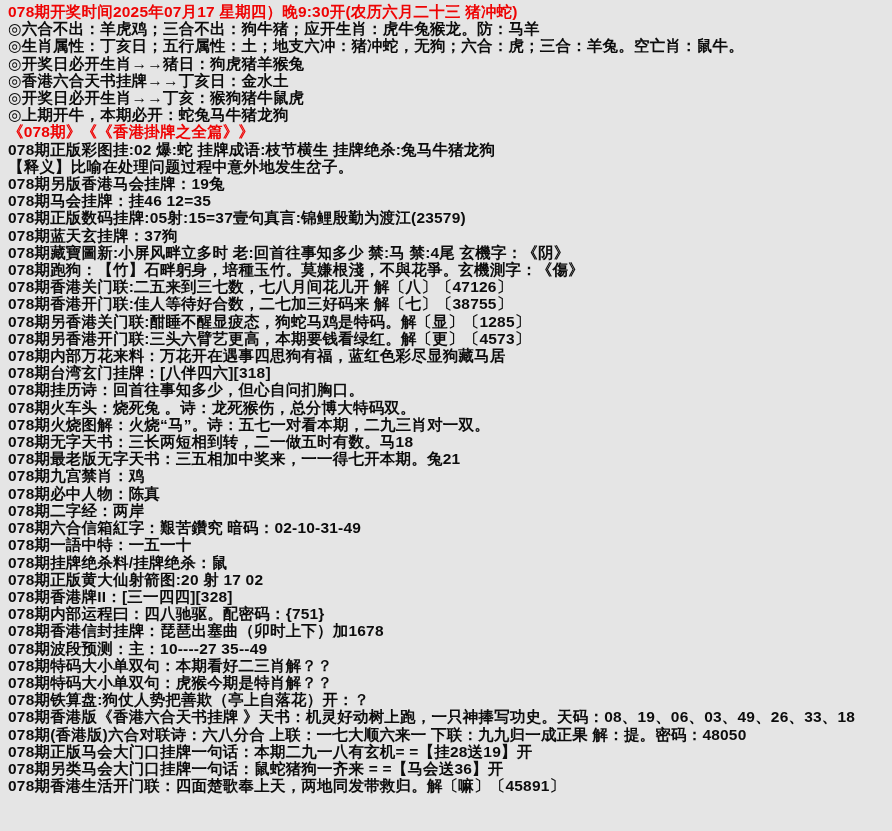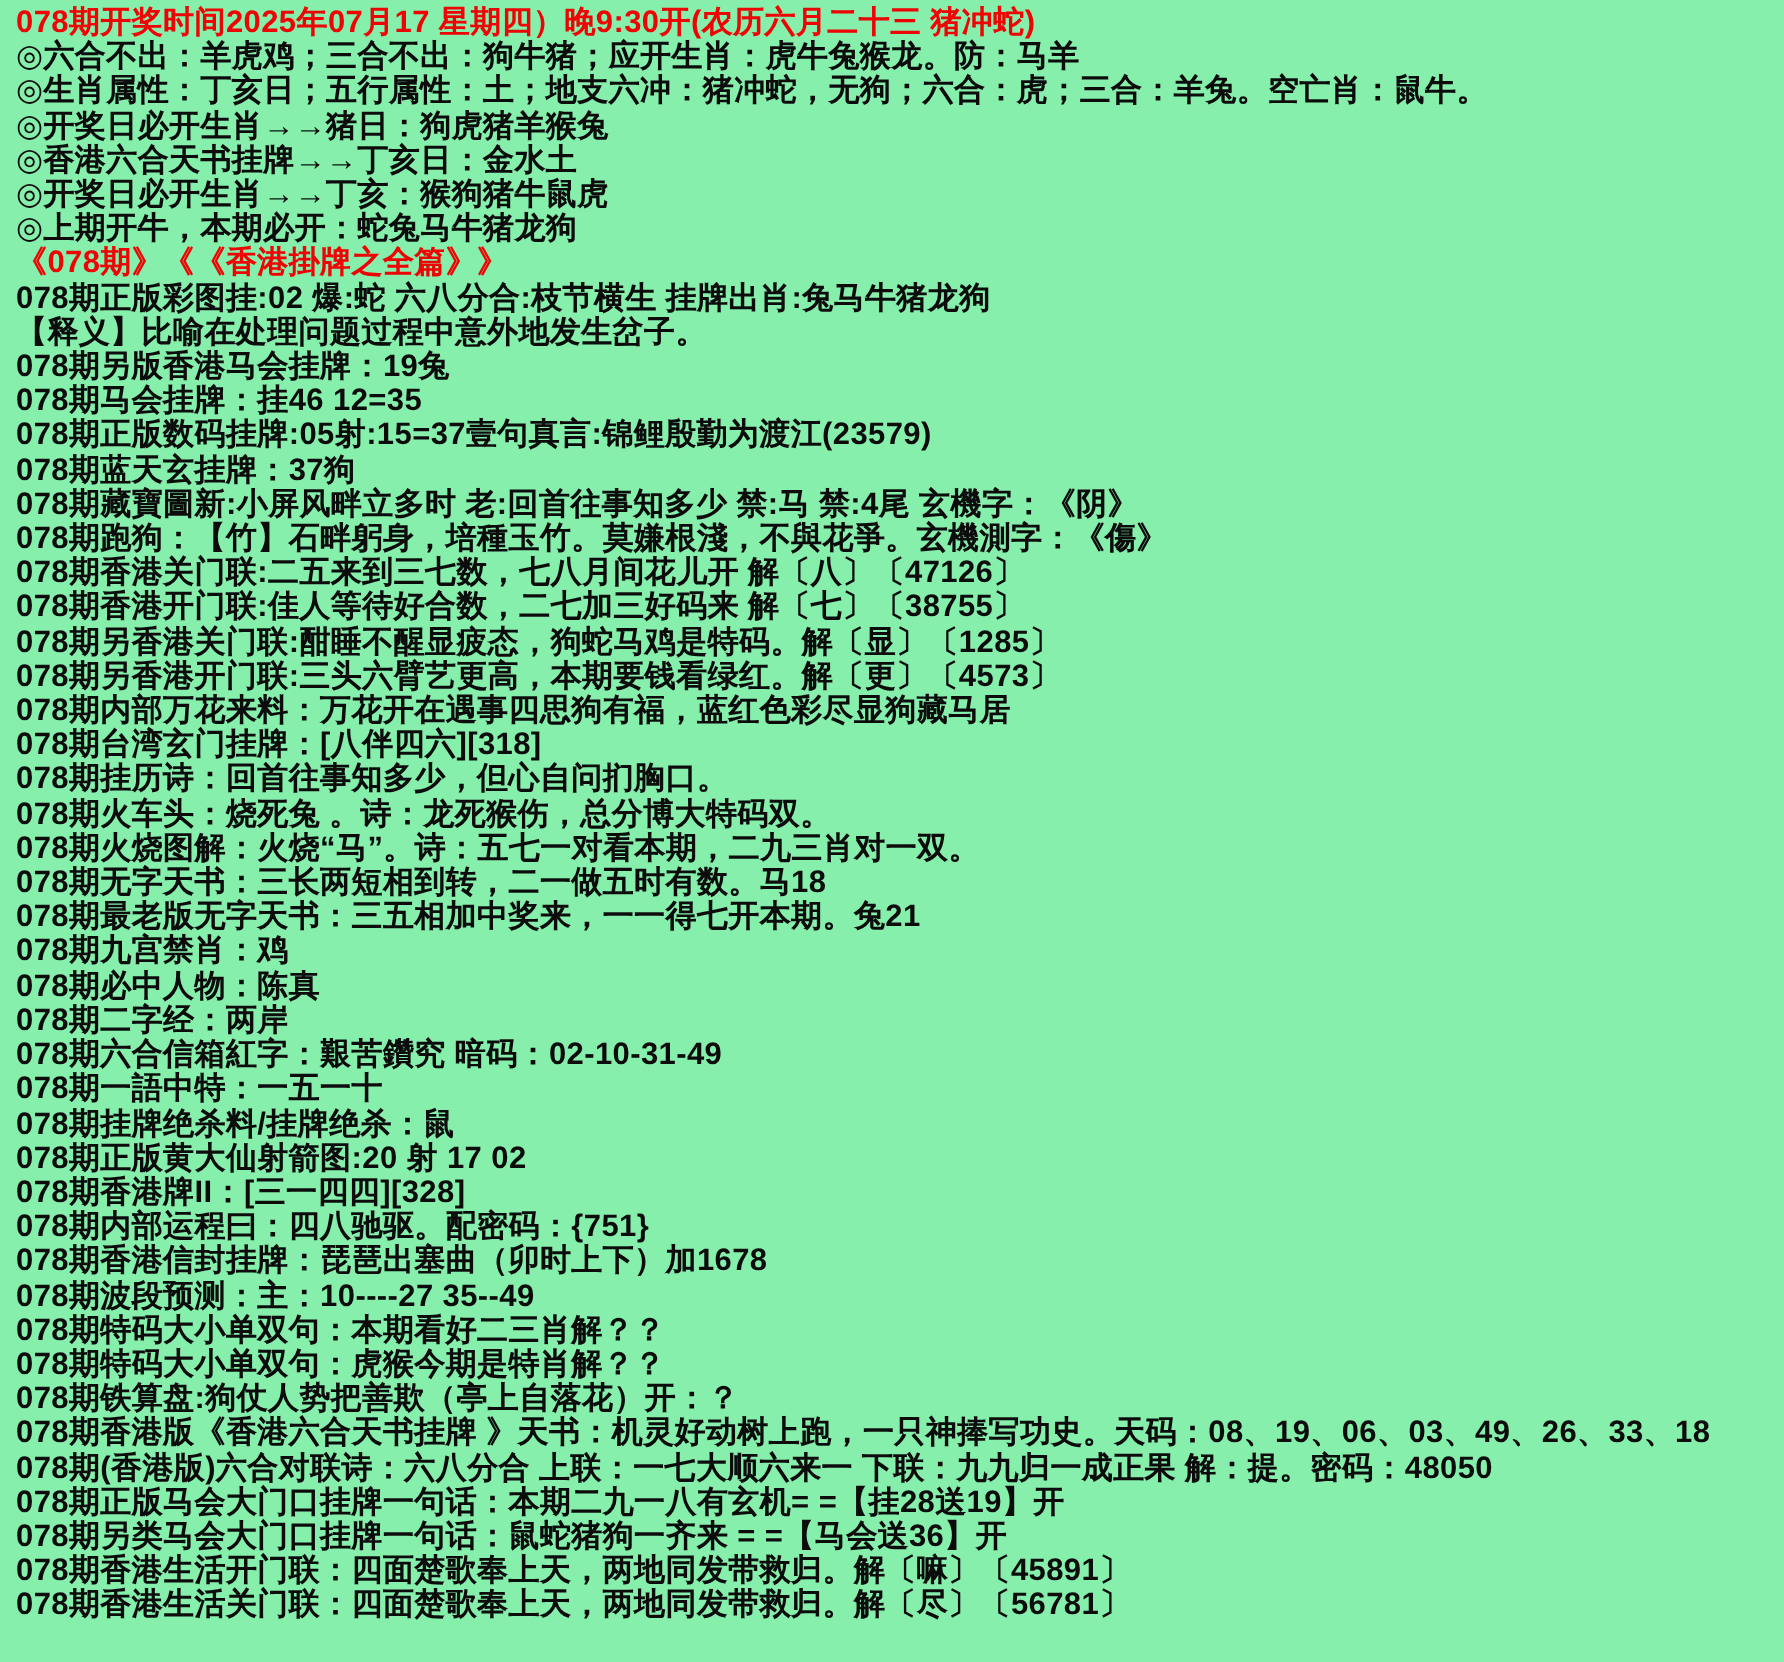--- a/index.html
+++ b/index.html
@@ -11,21 +11,21 @@
     height: 831px;
     background: #fbfbfb;
     overflow: hidden;
     font-family: "Liberation Sans", "DejaVu Sans", sans-serif;
   }
   .doc {
     box-sizing: border-box;
     width: 892px;
     height: 831px;
     padding: 3px 0 0 8px;
-    background: #86efac;
+    background: #e5e5e5;
   }
   .line {
     font-size: 15.5px;
     line-height: 17.2px;
     font-weight: 700;
     color: #0c0c0c;
     white-space: nowrap;
     letter-spacing: 0.2px;
   }
   .line.red {
@@ -37,21 +37,21 @@
 
 <div class="doc" id="doc-container">
     <div class="line red">078期开奖时间2025年07月17 星期四）晚9:30开(农历六月二十三 猪冲蛇)</div>
     <div class="line">◎六合不出：羊虎鸡；三合不出：狗牛猪；应开生肖：虎牛兔猴龙。防：马羊</div>
     <div class="line">◎生肖属性：丁亥日；五行属性：土；地支六冲：猪冲蛇，无狗；六合：虎；三合：羊兔。空亡肖：鼠牛。</div>
     <div class="line">◎开奖日必开生肖→→猪日：狗虎猪羊猴兔</div>
     <div class="line">◎香港六合天书挂牌→→丁亥日：金水土</div>
     <div class="line">◎开奖日必开生肖→→丁亥：猴狗猪牛鼠虎</div>
     <div class="line">◎上期开牛，本期必开：蛇兔马牛猪龙狗</div>
     <div class="line red">《078期》《《香港掛牌之全篇》》</div>
-    <div class="line">078期正版彩图挂:02 爆:蛇 六八分合:枝节横生 挂牌出肖:兔马牛猪龙狗</div>
+    <div class="line">078期正版彩图挂:02 爆:蛇 挂牌成语:枝节横生 挂牌绝杀:兔马牛猪龙狗</div>
     <div class="line">【释义】比喻在处理问题过程中意外地发生岔子。</div>
     <div class="line">078期另版香港马会挂牌：19兔</div>
     <div class="line">078期马会挂牌：挂46 12=35</div>
     <div class="line">078期正版数码挂牌:05射:15=37壹句真言:锦鲤殷勤为渡江(23579)</div>
     <div class="line">078期蓝天玄挂牌：37狗</div>
     <div class="line">078期藏寶圖新:小屏风畔立多时 老:回首往事知多少 禁:马 禁:4尾 玄機字：《阴》</div>
     <div class="line">078期跑狗：【竹】石畔躬身，培種玉竹。莫嫌根淺，不與花爭。玄機測字：《傷》</div>
     <div class="line">078期香港关门联:二五来到三七数，七八月间花儿开 解〔八〕〔47126〕</div>
     <div class="line">078期香港开门联:佳人等待好合数，二七加三好码来 解〔七〕〔38755〕</div>
     <div class="line">078期另香港关门联:酣睡不醒显疲态，狗蛇马鸡是特码。解〔显〕〔1285〕</div>
@@ -75,14 +75,13 @@
     <div class="line">078期香港信封挂牌：琵琶出塞曲（卯时上下）加1678</div>
     <div class="line">078期波段预测：主：10----27 35--49</div>
     <div class="line">078期特码大小单双句：本期看好二三肖解？？</div>
     <div class="line">078期特码大小单双句：虎猴今期是特肖解？？</div>
     <div class="line">078期铁算盘:狗仗人势把善欺（亭上自落花）开：？</div>
     <div class="line">078期香港版《香港六合天书挂牌 》天书：机灵好动树上跑，一只神捧写功史。天码：08、19、06、03、49、26、33、18</div>
     <div class="line">078期(香港版)六合对联诗：六八分合 上联：一七大顺六来一 下联：九九归一成正果 解：提。密码：48050</div>
     <div class="line">078期正版马会大门口挂牌一句话：本期二九一八有玄机= =【挂28送19】开</div>
     <div class="line">078期另类马会大门口挂牌一句话：鼠蛇猪狗一齐来 = =【马会送36】开</div>
     <div class="line">078期香港生活开门联：四面楚歌奉上天，两地同发带救归。解〔嘛〕〔45891〕</div>
-    <div class="line">078期香港生活关门联：四面楚歌奉上天，两地同发带救归。解〔尽〕〔56781〕</div>
   </div>
 
 </body></html>

